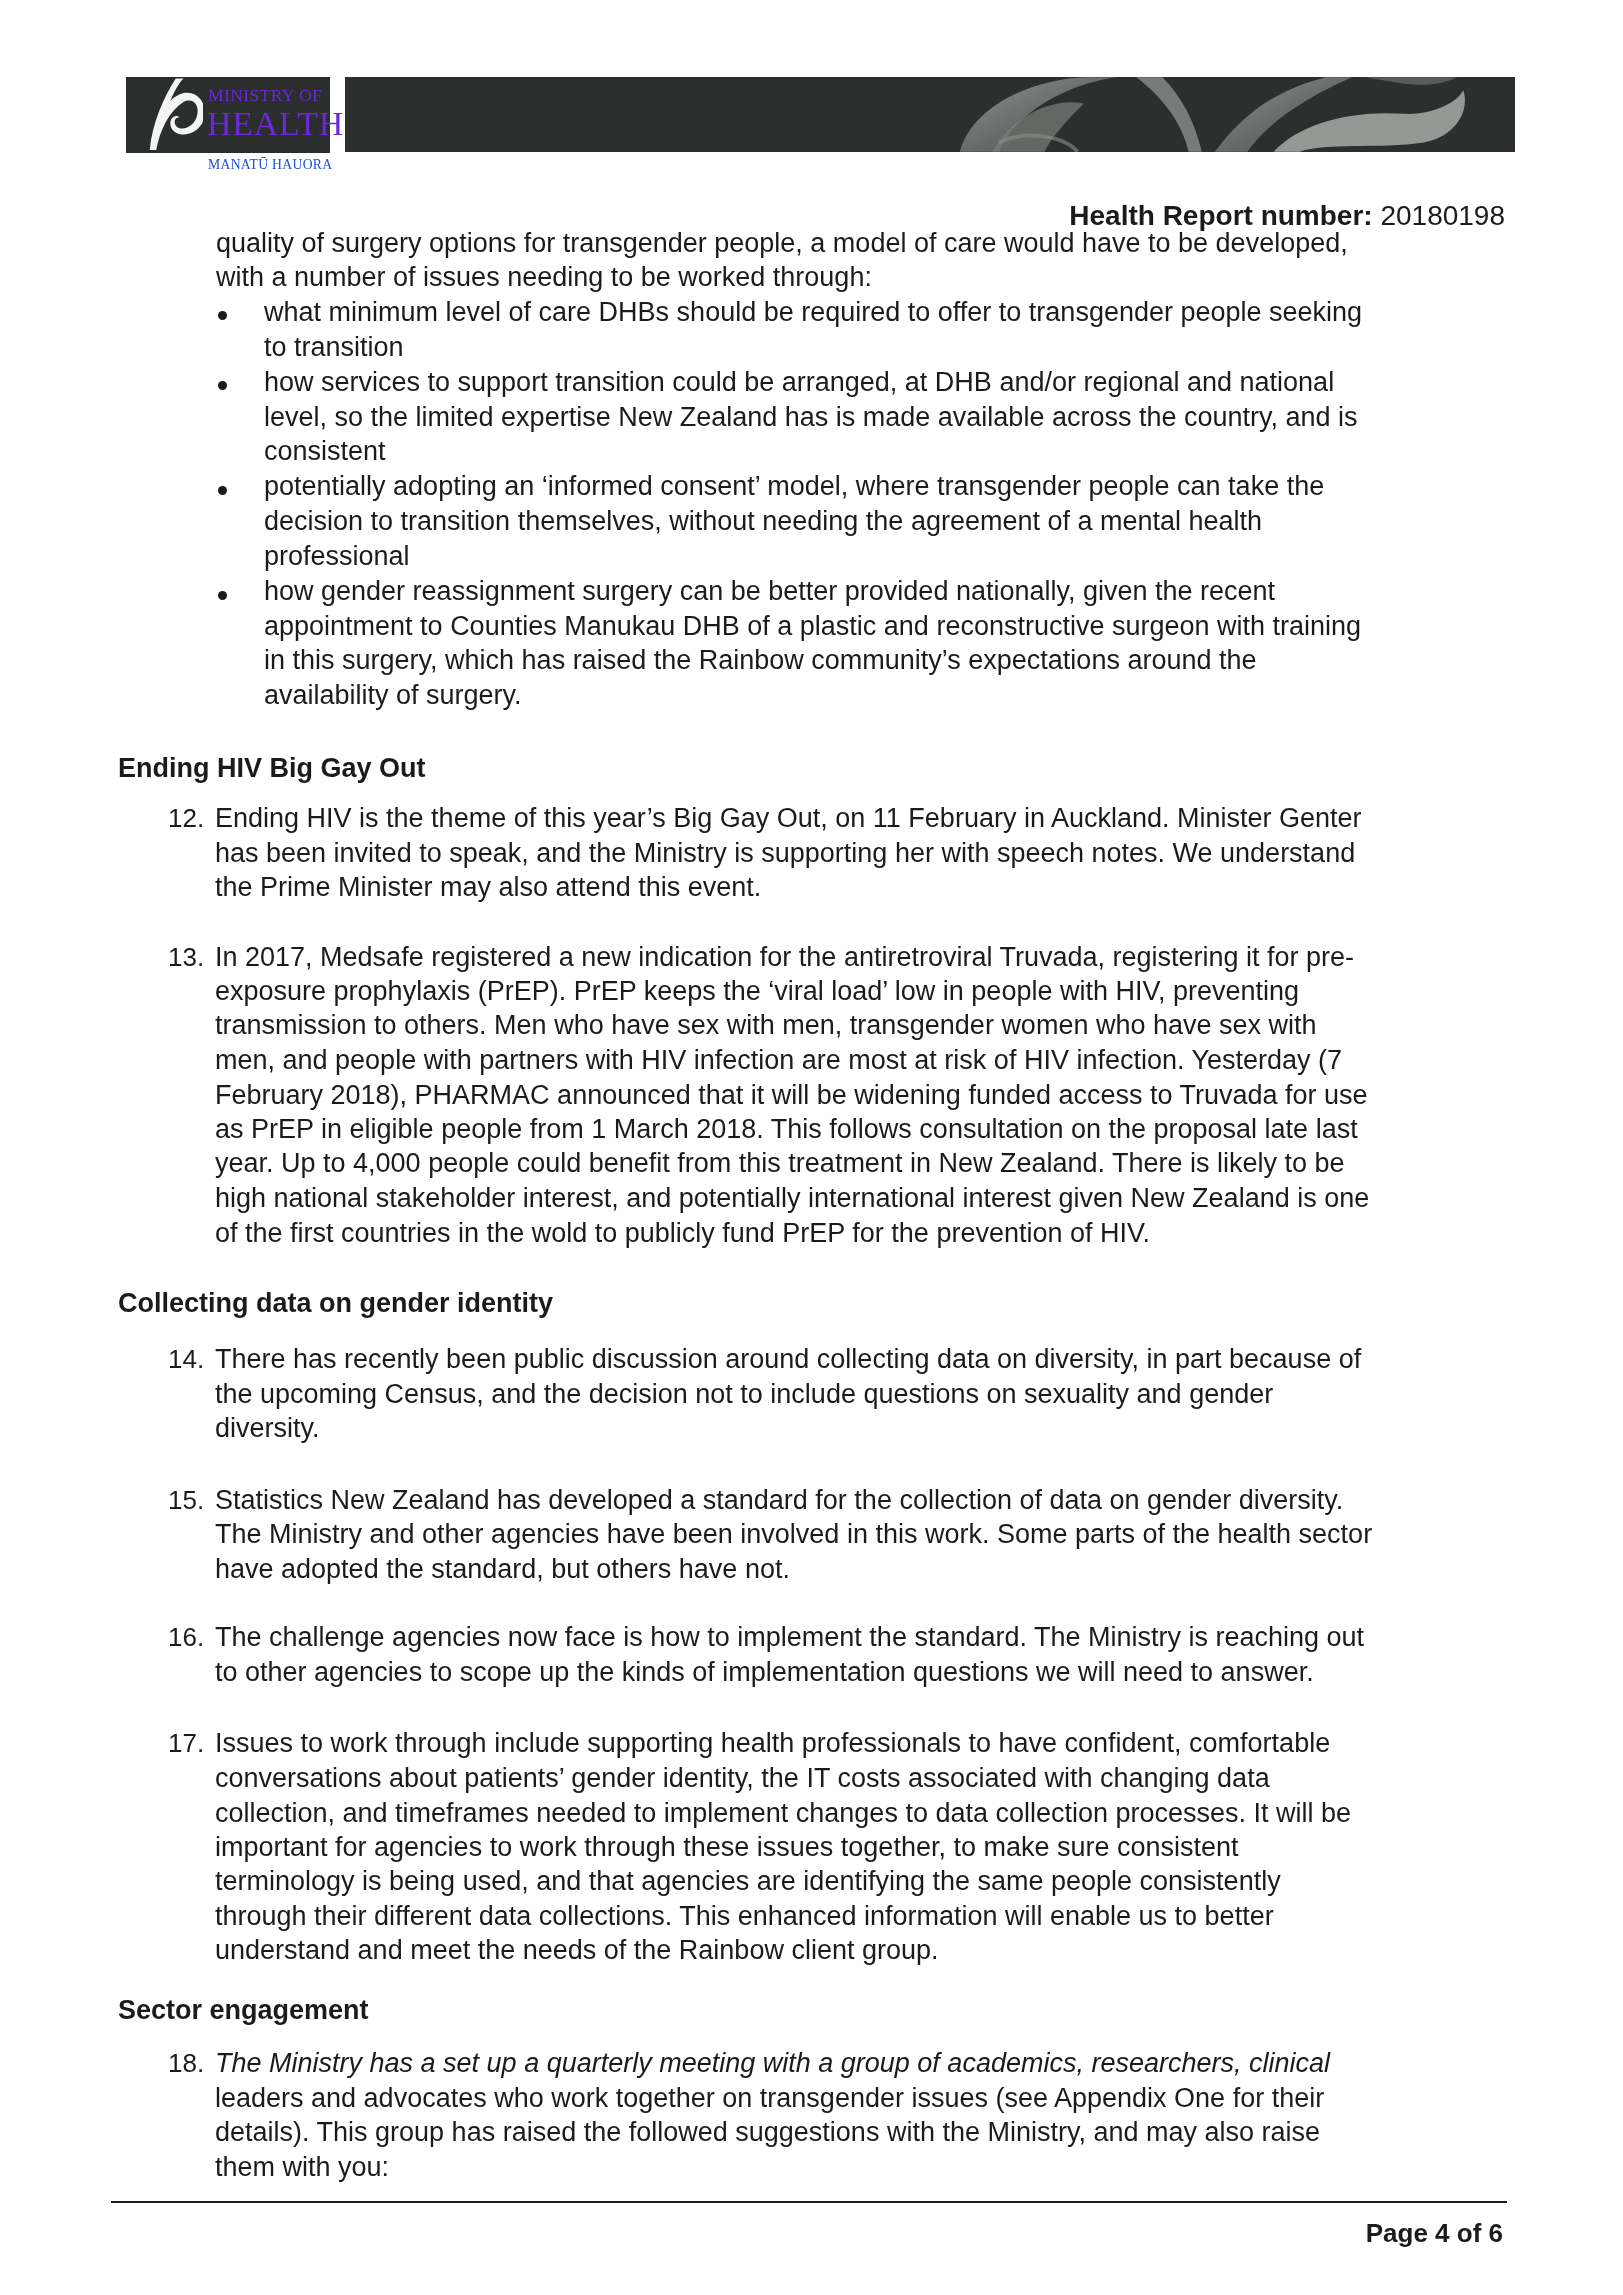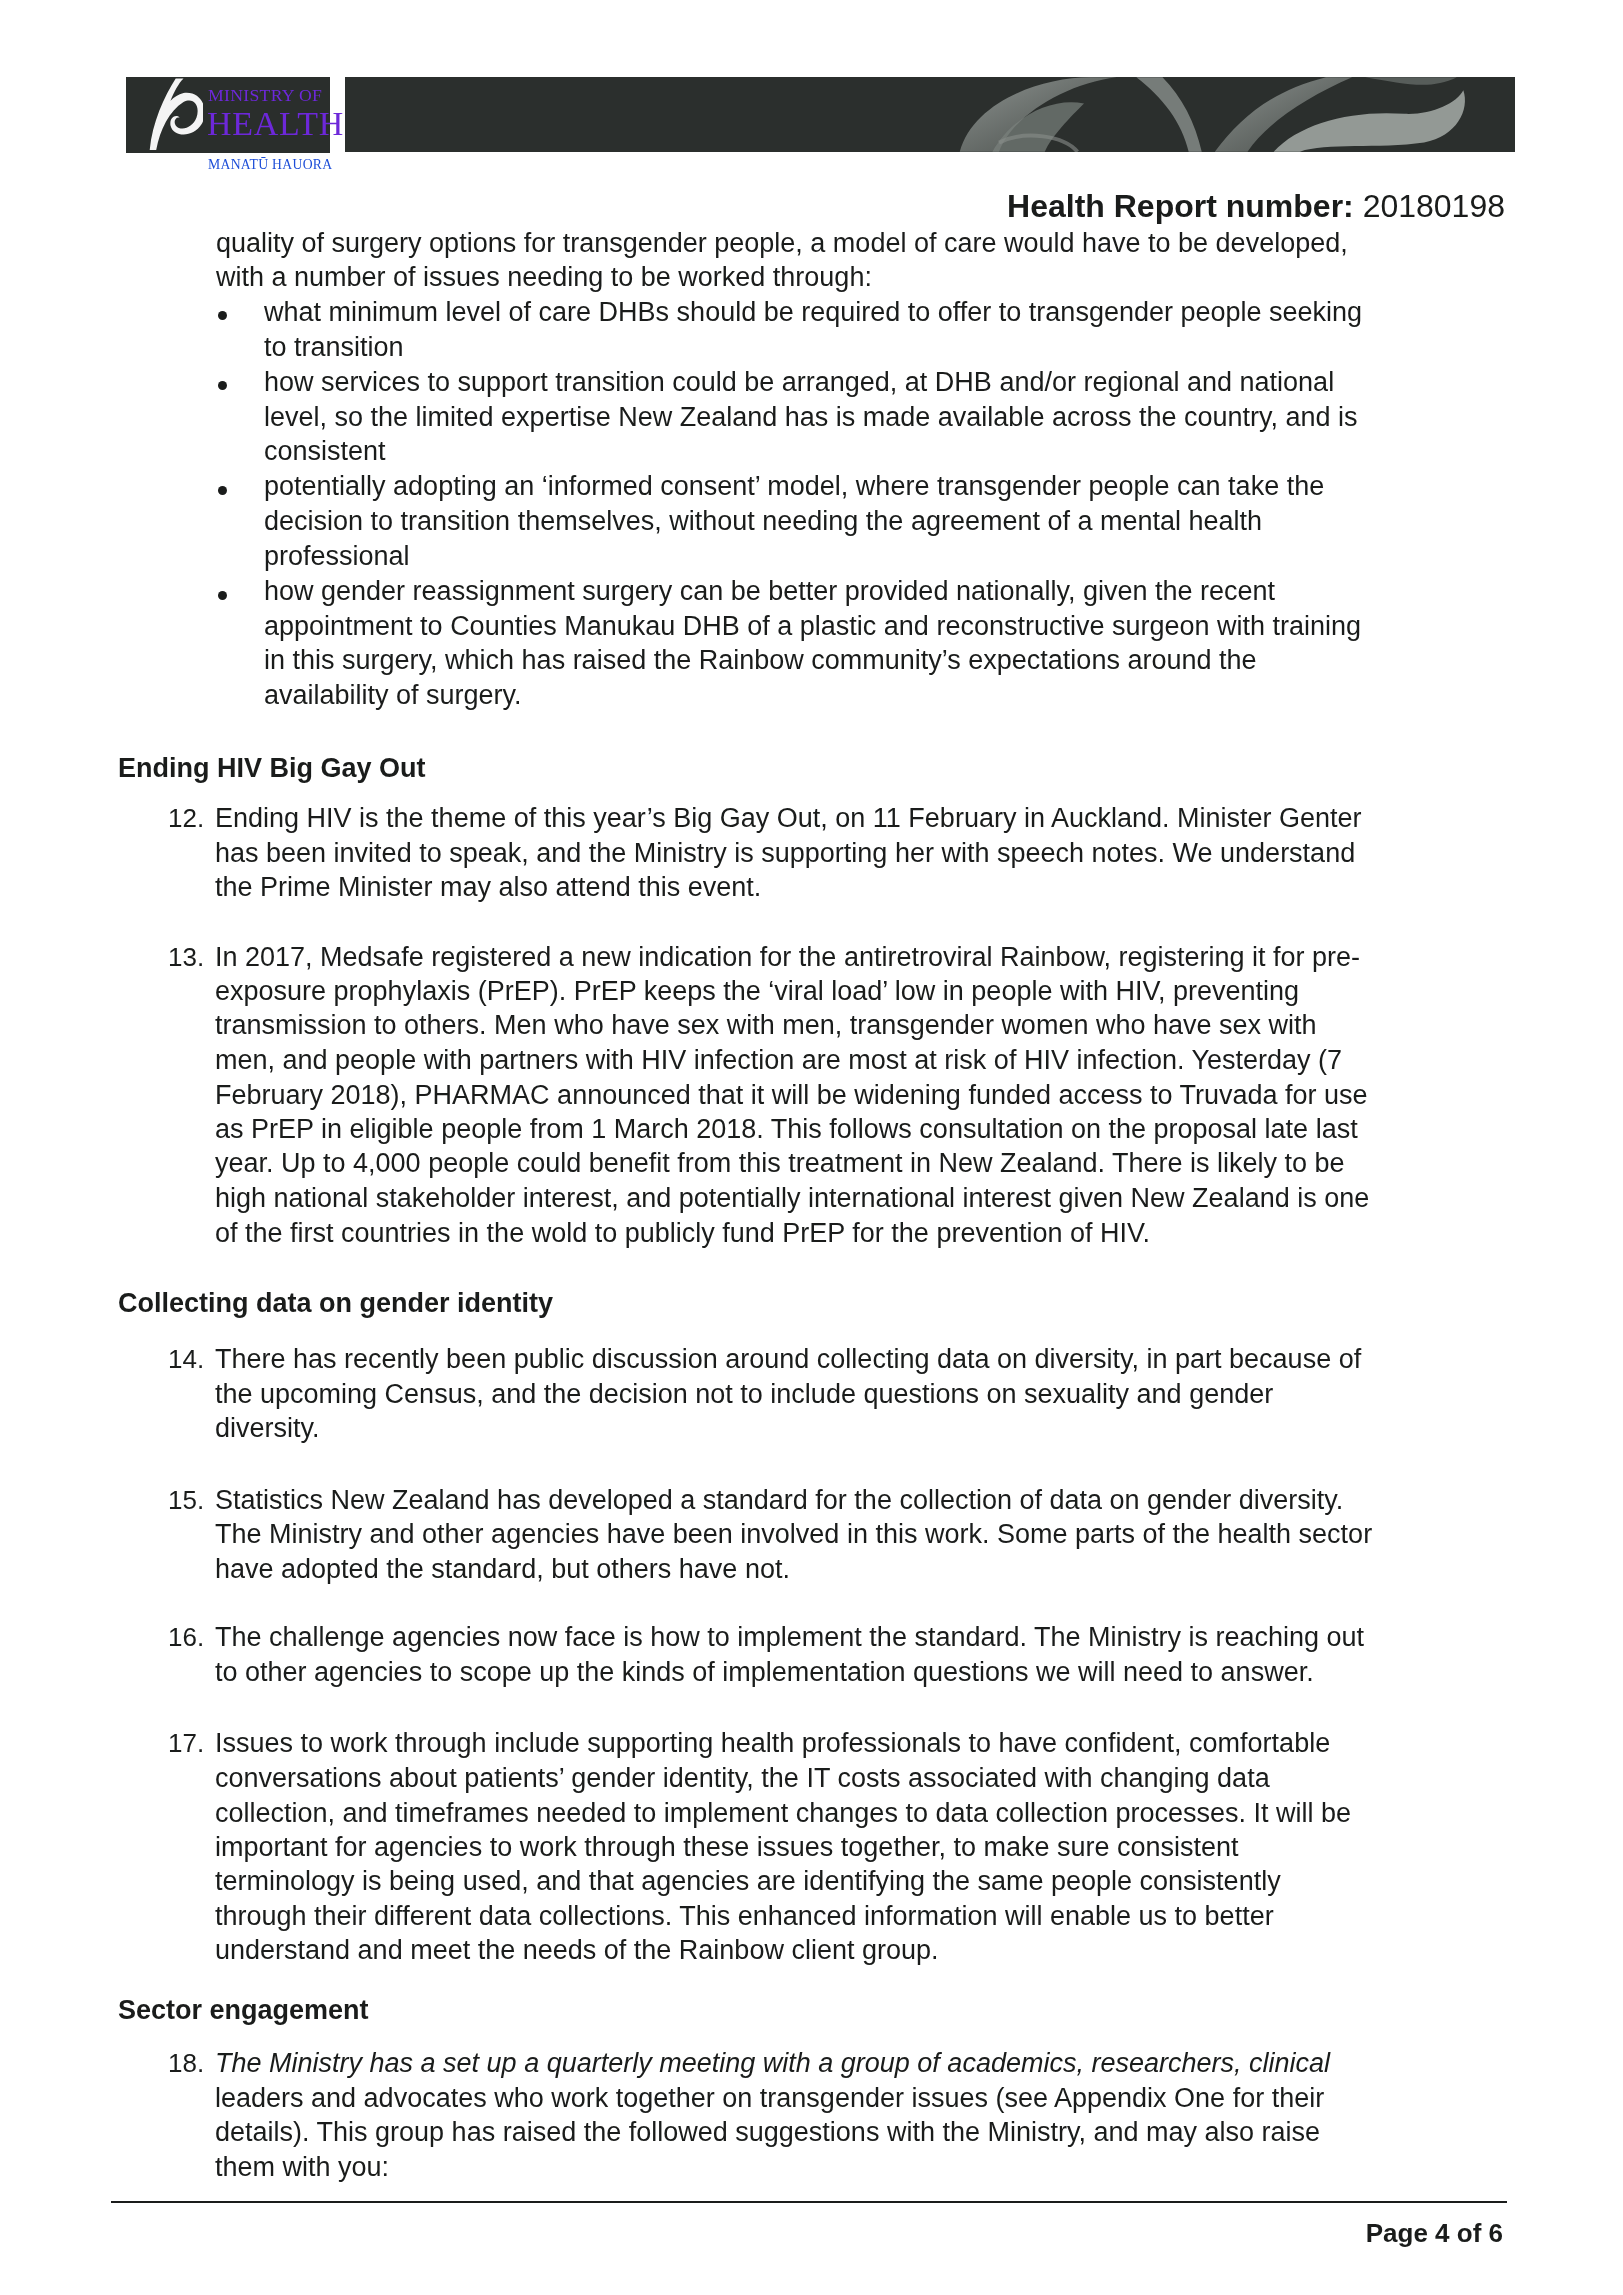--- a/index.html
+++ b/index.html
@@ -5,21 +5,21 @@
   html, body { margin:0; padding:0; background:#ffffff; }
   body { width:1623px; height:2295px; position:relative; overflow:hidden;
          font-family:"Liberation Sans", sans-serif; color:#1a1c1b; }
   
   #logo-box { position:absolute; left:126px; top:77px; width:204px; height:76px; background:#2a2e2c; }
   #banner { position:absolute; left:345px; top:77px; width:1170px; height:75px; background:#2b2f2d; overflow:hidden; }
   .logo-text { position:absolute; color:#6d28d9; font-family:"Liberation Serif", serif; white-space:nowrap; }
   #logo-ministry { left:208px; top:85px; font-size:17.7px; letter-spacing:0.3px; }
   #logo-health { left:207px; top:105px; font-size:34px; letter-spacing:0.7px; }
   #logo-sub { position:absolute; left:208px; top:157px; font-family:"Liberation Serif", serif; font-size:13.7px; color:#1d4ed8; letter-spacing:0.3px; white-space:nowrap; }
-  #report-number { position:absolute; right:118px; top:188px; font-size:32px; white-space:nowrap; }
+  #report-number { position:absolute; right:118px; top:200px; font-size:28px; white-space:nowrap; }
   #report-number .lbl { font-weight:bold; }
   
   .line { position:absolute; font-size:27px; line-height:1; white-space:nowrap; }
   .heading { position:absolute; font-size:27px; font-weight:bold; line-height:1; white-space:nowrap; }
   .num { position:absolute; font-size:26px; line-height:1; white-space:nowrap; }
   .bullet-dot { position:absolute; width:9.2px; height:9.2px; border-radius:50%; background:#1a1c1b; }
   #footer-rule { position:absolute; left:111px; top:2201px; width:1396px; height:2px; background:#1a1c1b; }
   #page-number { position:absolute; right:120px; top:2218px; font-size:26px; font-weight:bold; white-space:nowrap; }
 </style>
 </head>
@@ -81,21 +81,21 @@
 <div class="line" style="left:264px; top:682px;">availability of surgery.</div>
 
 <div class="heading" style="left:118px; top:755px;">Ending HIV Big Gay Out</div>
 
 <div class="num" style="left:168px; top:805px;">12.</div>
 <div class="line" style="left:215px; top:805px;">Ending HIV is the theme of this year’s Big Gay Out, on 11 February in Auckland. Minister Genter</div>
 <div class="line" style="left:215px; top:840px;">has been invited to speak, and the Ministry is supporting her with speech notes. We understand</div>
 <div class="line" style="left:215px; top:874px;">the Prime Minister may also attend this event.</div>
 
 <div class="num" style="left:168px; top:944px;">13.</div>
-<div class="line" style="left:215px; top:944px;">In 2017, Medsafe registered a new indication for the antiretroviral Rainbow, registering it for pre-</div>
+<div class="line" style="left:215px; top:944px;">In 2017, Medsafe registered a new indication for the antiretroviral Truvada, registering it for pre-</div>
 <div class="line" style="left:215px; top:978px;">exposure prophylaxis (PrEP). PrEP keeps the ‘viral load’ low in people with HIV, preventing</div>
 <div class="line" style="left:215px; top:1012px;">transmission to others. Men who have sex with men, transgender women who have sex with</div>
 <div class="line" style="left:215px; top:1047px;">men, and people with partners with HIV infection are most at risk of HIV infection. Yesterday (7</div>
 <div class="line" style="left:215px; top:1082px;">February 2018), PHARMAC announced that it will be widening funded access to Truvada for use</div>
 <div class="line" style="left:215px; top:1116px;">as PrEP in eligible people from 1 March 2018. This follows consultation on the proposal late last</div>
 <div class="line" style="left:215px; top:1150px;">year. Up to 4,000 people could benefit from this treatment in New Zealand. There is likely to be</div>
 <div class="line" style="left:215px; top:1185px;">high national stakeholder interest, and potentially international interest given New Zealand is one</div>
 <div class="line" style="left:215px; top:1220px;">of the first countries in the wold to publicly fund PrEP for the prevention of HIV.</div>
 
 <div class="heading" style="left:118px; top:1290px;">Collecting data on gender identity</div>

